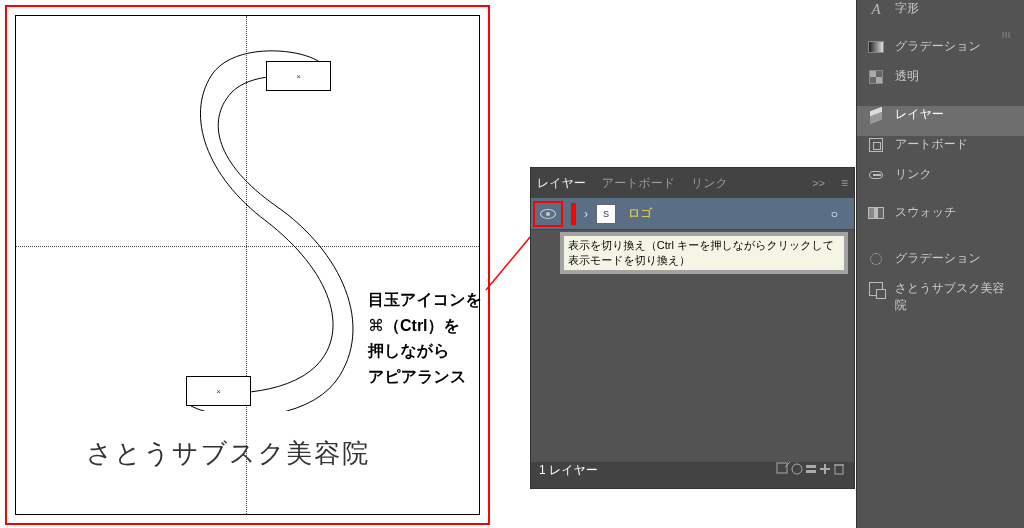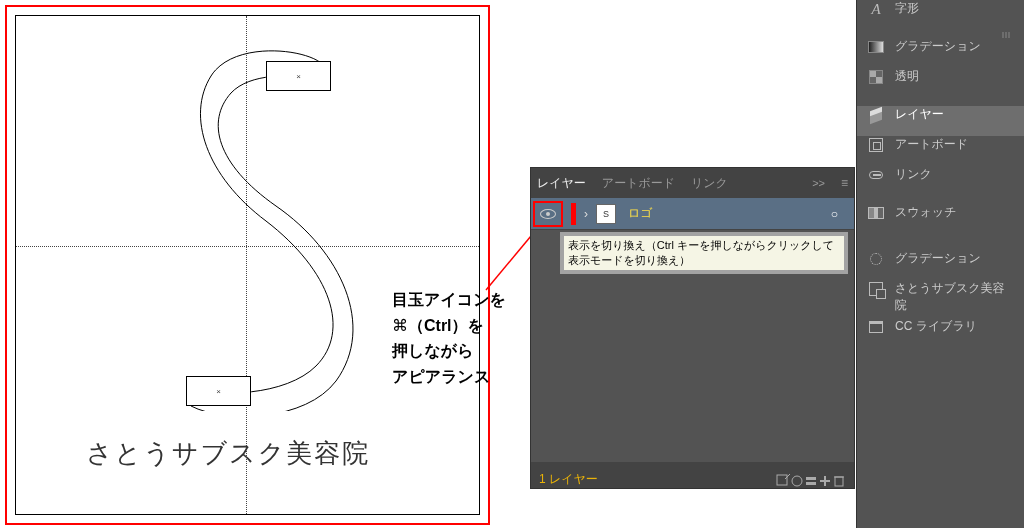--- a/index.html
+++ b/index.html
@@ -53,21 +53,21 @@
     .logo-text {
       position: absolute;
       left: 70px; top: 420px;
       font-size: 26px;
       color: #333;
       letter-spacing: 2px;
     }
     
     .annotation {
       position: absolute;
-      left: 392px; top: 287px;
+      left: 368px; top: 287px;
       width: 150px;
       font-size: 16px;
       font-weight: bold;
       color: #000;
       line-height: 1.6;
     }
     .cmd-mark {
       display: inline-block;
       font-weight: normal;
     }
@@ -149,23 +149,23 @@
       background: #f5f5e5;
       border: 4px solid #a3a3a3;
       color: #000;
       font-size: 11px;
       padding: 2px 4px;
     }
     .layers-foot {
       margin-top: auto;
       height: 26px;
       background: #434343;
-      display: flex; align-items: flex-end;
+      display: flex; align-items: flex-start;
       padding: 0 8px;
-      color: #eab308;
+      color: #ffffff;
     }
     .layers-foot .count { flex: 0 0 auto; }
     .layers-foot .sp { flex: 1; }
     .foot-icon { width: 14px; height: 14px; color: #aaa; }
     
     .sidebar {
       position: absolute;
       right: 0; top: 0;
       width: 168px; height: 528px;
       background: #535353;
@@ -364,19 +364,13 @@
       </span>
     <span>グラデーション</span>
   </div>
   <div class="sb-item">
     <span class="sb-icon">
         <span class="ico-gstyle"></span>
       </span>
     <span>さとうサブスク美容院</span>
   </div>
   <div class="sb-divider"></div>
-  <div class="sb-item">
-    <span class="sb-icon">
-        <span class="ico-lib"></span>
-      </span>
-    <span>CC ライブラリ</span>
-  </div>
 </div>
 
 </body></html>

